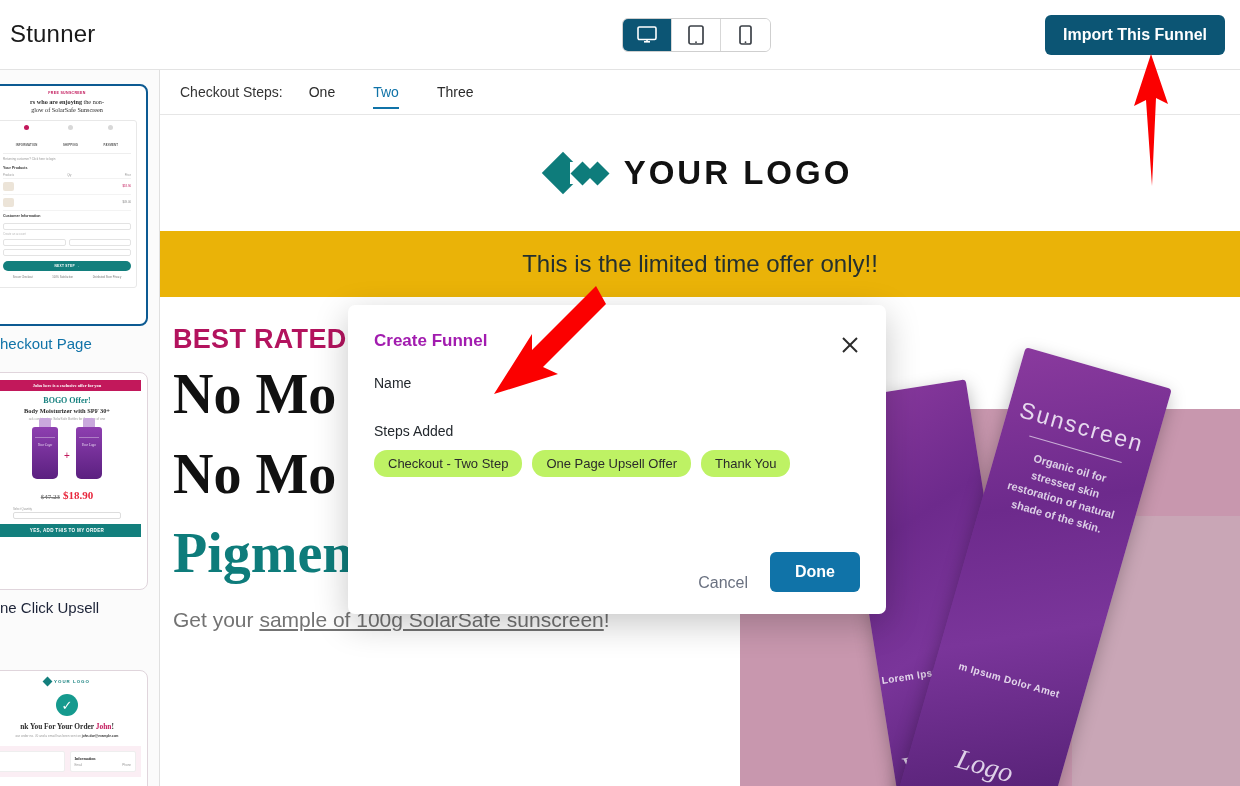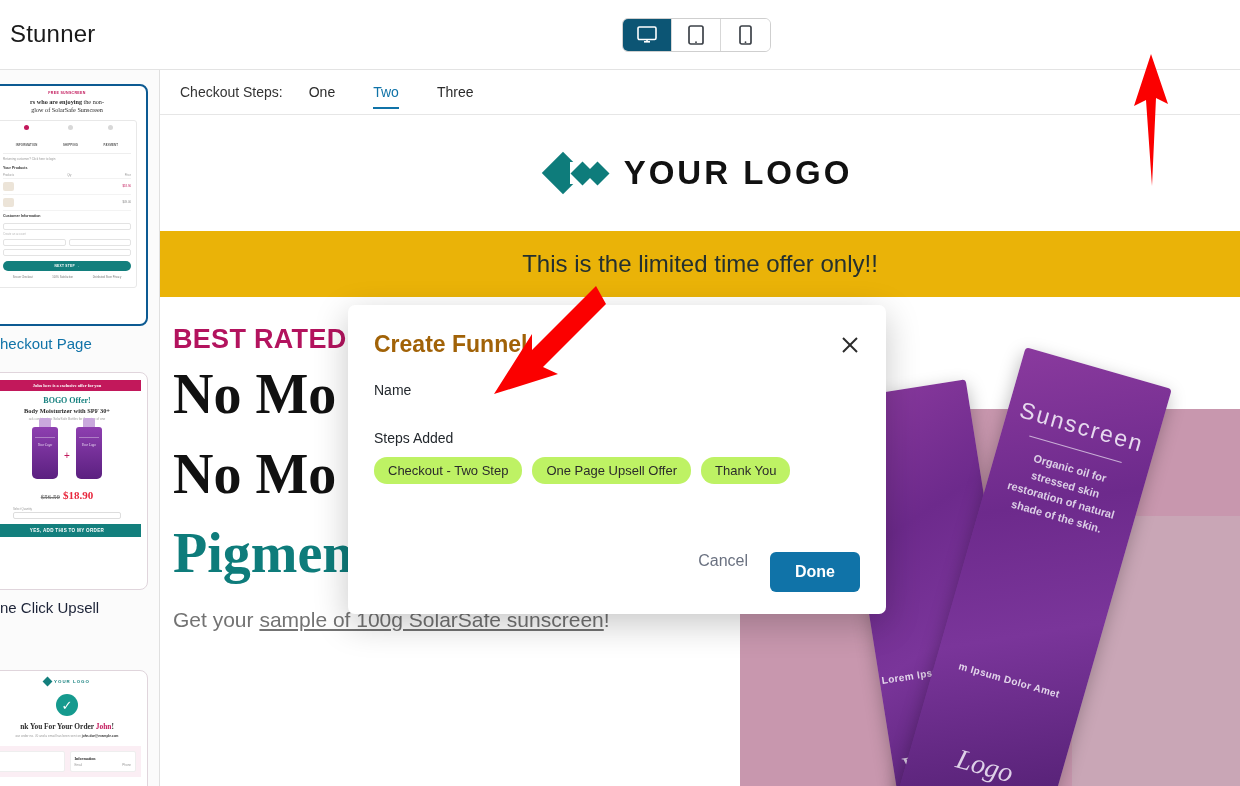--- a/index.html
+++ b/index.html
@@ -277,21 +277,21 @@
   .modal {
     position: absolute; left: 348px; top: 305px;
     width: 538px; height: 309px;
     background: #ffffff;
     border-radius: 7px;
     box-shadow: 0 10px 34px rgba(0,0,0,.22);
     z-index: 20;
     padding: 26px 26px 0 26px;
   }
   .modal-title {
-    font-size: 23px; font-weight: 700; color: #a16207;
+    font-size: 17px; font-weight: 700; color: #a21caf;
   }
   .modal-close {
     position: absolute; right: 22px; top: 26px;
     width: 28px; height: 28px; cursor: pointer;
     display: flex; align-items: center; justify-content: center;
   }
   .field-label {
     margin-top: 24px; font-size: 14px; color: #23282d; font-weight: 400;
   }
   .name-input {
@@ -306,21 +306,21 @@
     margin-top: 32px; font-size: 14px; color: #23282d;
   }
   .chips { margin-top: 11px; display: flex; gap: 10px; }
   .chip {
     background: #bef264; border-radius: 13px;
     padding: 6px 14px; font-size: 13px; color: #2b2b2b;
     white-space: nowrap; cursor: pointer;
   }
   .modal-actions {
     position: absolute; right: 26px; bottom: 22px;
-    display: flex; align-items: flex-start; gap: 22px;
+    display: flex; align-items: flex-end; gap: 22px;
   }
   .btn-cancel {
     background: none; border: none; cursor: pointer;
     font-family: "Liberation Sans", sans-serif;
     font-size: 16px; color: #6a7180;
   }
   .btn-done {
     background: #1073a8; border: none; border-radius: 6px;
     color: #fff; cursor: pointer;
     font-family: "Liberation Sans", sans-serif;
@@ -358,20 +358,21 @@
       </div>
       <div class="device-btn">
         <svg width="13" height="20" viewBox="0 0 13 20">
           <rect x="1" y="1" width="11" height="18" rx="1.8" fill="none" stroke="#3c4148" stroke-width="1.7"></rect>
           <rect x="2.5" y="3" width="8" height="12.6" fill="#ffffff"></rect>
           <circle cx="6.5" cy="17.2" r="0.9" fill="#3c4148"></circle>
         </svg>
       </div>
     </div>
 
+    <button class="import-btn">Import This Funnel</button>
   </div>
 
   <div class="stepsbar">
     <span class="steps-label">Checkout Steps:</span>
     <span class="step-tab">One</span>
     <span class="step-tab active">Two</span>
     <span class="step-tab">Three</span>
   </div>
 
   <div class="sidebar">
@@ -434,21 +435,21 @@
         <div class="up-prods">
           <div class="bottle">
               <span>Your Logo</span>
             </div>
           <div class="plus">+</div>
           <div class="bottle">
               <span>Your Logo</span>
             </div>
         </div>
         <div class="up-price">
-          <s>$56.50</s><b>$18.90</b>
+          <s>$47.23</s><b>$18.90</b>
         </div>
         <div class="up-qty">Select Quantity</div>
         <div class="up-sel"></div>
         <div class="up-cta">YES, ADD THIS TO MY ORDER</div>
       </div>
       <div class="side-label dark">ne Click Upsell</div>
     </div>
 
     <div class="side-item" style="top: 600px;">
       <div class="thumb plain" style="height:160px;">

